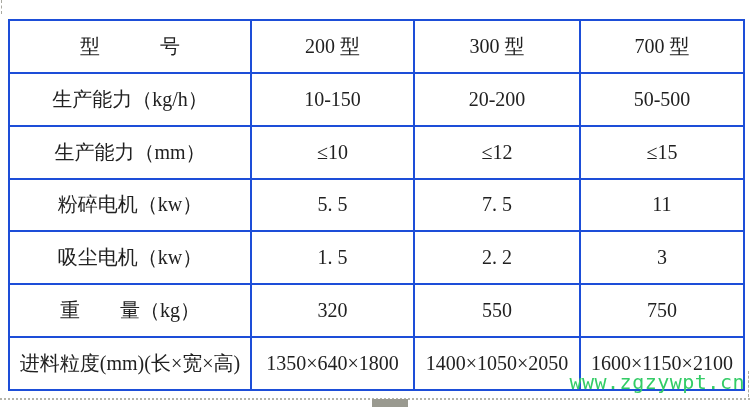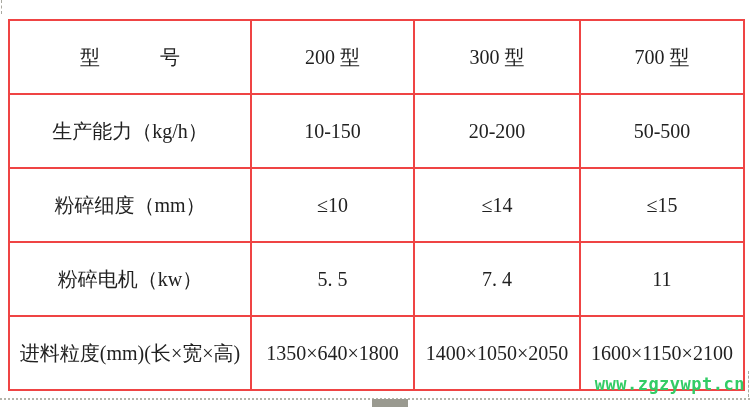--- a/index.html
+++ b/index.html
@@ -16,38 +16,38 @@
   table.spec-table {
     position: absolute;
     left: 8px;
     top: 19px;
     width: 735px;
     height: 372px;
     border-collapse: collapse;
     table-layout: fixed;
   }
   table.spec-table td {
-    border: 2px solid #ef4444;
+    border: 2px solid #1d4ed8;
     text-align: center;
     vertical-align: middle;
     font-size: 20px;
     color: #212121;
     white-space: pre-wrap;
     overflow: hidden;
     padding: 0 1px;
   }
 
   
   .watermark {
     position: absolute;
     right: 5px;
     bottom: 13px;
     font-family: "DejaVu Sans Mono", monospace;
-    font-weight: bold;
-    font-size: 17px;
+    font-weight: normal;
+    font-size: 20px;
     letter-spacing: 0.5px;
     color: #33cc66;
     pointer-events: none;
   }
 
   
   .dash-top-left {
     position: absolute;
     left: 1px; top: 0;
     height: 14px; width: 0;
@@ -93,30 +93,42 @@
         <td>300 型</td>
         <td>700 型</td>
       </tr>
       <tr>
         <td>生产能力（kg/h）</td>
         <td>10-150</td>
         <td>20-200</td>
         <td>50-500</td>
       </tr>
       <tr>
-        <td>粉碎细度（mm）</td>
+        <td>生产能力（mm）</td>
         <td>≤10</td>
-        <td>≤14</td>
+        <td>≤12</td>
         <td>≤15</td>
       </tr>
       <tr>
         <td>粉碎电机（kw）</td>
         <td>5. 5</td>
-        <td>7. 4</td>
+        <td>7. 5</td>
         <td>11</td>
+      </tr>
+      <tr>
+        <td>吸尘电机（kw）</td>
+        <td>1. 5</td>
+        <td>2. 2</td>
+        <td>3</td>
+      </tr>
+      <tr>
+        <td>重　　量（kg）</td>
+        <td>320</td>
+        <td>550</td>
+        <td>750</td>
       </tr>
       <tr>
         <td>进料粒度(mm)(长×宽×高)</td>
         <td>1350×640×1800</td>
         <td>1400×1050×2050</td>
         <td>1600×1150×2100</td>
       </tr>
     </tbody>
   </table>
 

